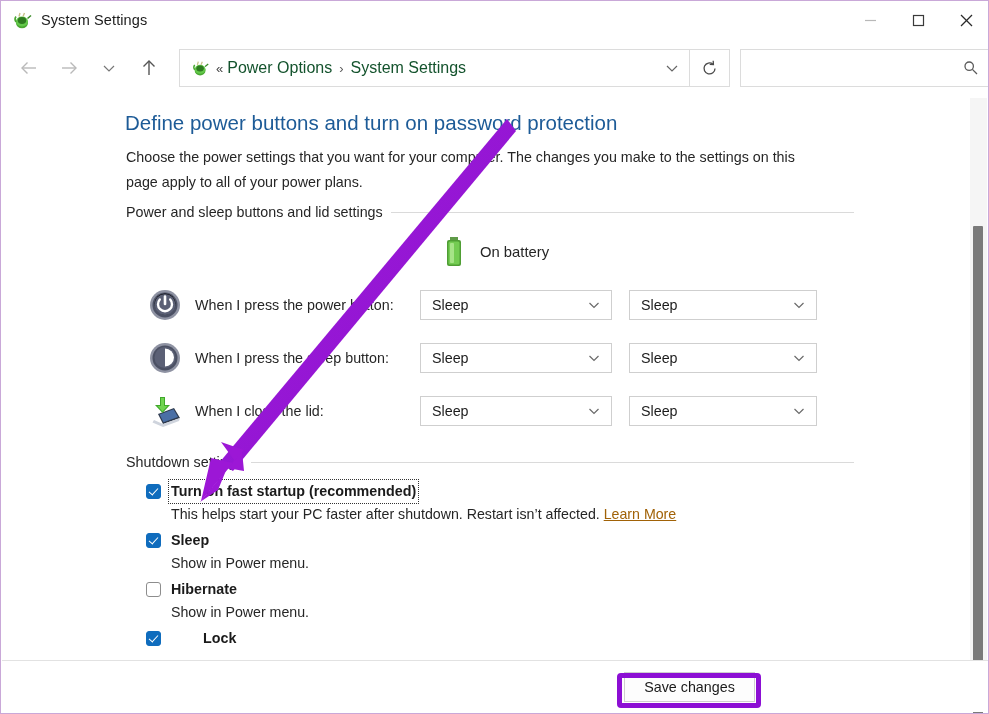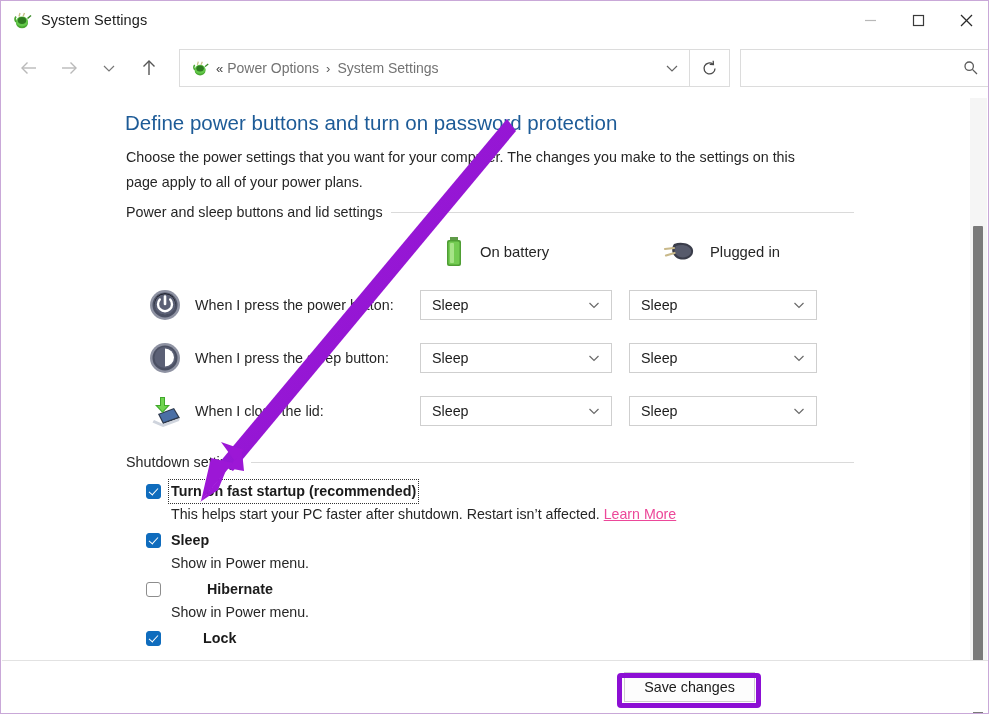--- a/index.html
+++ b/index.html
@@ -62,21 +62,21 @@
 
   #address-bar {
     width: 542px; height: 38px;
     border: 1px solid #dcdcdc;
     background: #ffffff;
     display: flex; align-items: center;
     margin-left: 2px;
   }
   #addr-icon { width: 18px; height: 18px; margin: 0 6px 0 12px; flex: none; }
   .crumb {
-    font-size: 14px; color: #737373; white-space: nowrap;
+    font-size: 16px; color: #14532d; white-space: nowrap;
   }
   .crumb-sep {
     font-size: 13px; color: #5a5a5a;
     margin: 0 7px; white-space: nowrap;
   }
   .crumb-chevrons {
     font-size: 13px; color: #444; margin-right: 4px; white-space: nowrap;
   }
   #addr-dropdown {
     margin-left: auto; width: 34px; height: 36px;
@@ -174,21 +174,21 @@
     display: flex; align-items: center;
   }
   #dd-power-a, #dd-power-b { top: 193px; }
   #dd-sleep-a, #dd-sleep-b { top: 246px; }
   #dd-lid-a,   #dd-lid-b   { top: 299px; }
 
   
   .cb-row { position: absolute; left: 144px; display: flex; align-items: flex-start; }
   #cb-fast { top: 385px; }
   #cb-sleep { top: 434px; }
-  #cb-hib   { top: 483px; text-align: center; }
+  #cb-hib   { top: 483px; }
   #cb-lock  { top: 532px; gap: 32px; }
   .cbox {
     width: 15px; height: 15px; flex: none;
     margin-top: 2px;
     border-radius: 3px;
     position: relative;
   }
   .cbox.checked { background: #0f6cbd; border: 1px solid #0f6cbd; }
   .cbox.unchecked { background: #ffffff; border: 1px solid #8d8d8d; }
   .cbox.checked::after {
@@ -205,21 +205,21 @@
     line-height: 19px;
   }
   .cb-title.focused {
     outline: 1px dotted #333; outline-offset: 2px;
   }
   .cb-sub {
     font-size: 14.2px; color: #262626; margin-top: 5px;
     white-space: nowrap;
   }
   .learn-link {
-    color: #ec4899; text-decoration: underline; cursor: pointer; margin-top: 32px;
+    color: #a16207; text-decoration: underline; cursor: pointer; margin-top: 32px;
   }
 
   
   #scrollbar-track {
     position: absolute; right: 1px; top: 97px;
     width: 17px; height: 565px;
     background: #f5f5f5;
   }
   #scrollbar-thumb {
     position: absolute; right: 4px; top: 128px;
@@ -375,28 +375,20 @@
     <div class="colhead" id="colhead-battery">
       <svg width="24" height="34" viewBox="0 0 24 34">
         <rect x="8" y="2" width="8" height="3" fill="#5f9b48"></rect>
         <rect x="5" y="5" width="14" height="26" rx="2" fill="#4f9e34"></rect>
         <rect x="6.5" y="6.5" width="11" height="23" rx="1.5" fill="#74cc52"></rect>
         <rect x="8" y="8" width="4" height="20" rx="1" fill="#a6e487"></rect>
       </svg>
       <span class="colhead-label">On battery</span>
     </div>
 
-    <div class="colhead" id="colhead-plugged">
-      <svg width="34" height="28" viewBox="0 0 34 28">
-        <path d="M12 6 C20 3 30 6 31 12 C32 19 24 23 17 21 C11 19 8 12 12 6 Z" fill="#3a3d4a"></path>
-        <path d="M14 8 C21 5.5 28 8 29 12.5 C30 17.5 23 20.5 18 19 C13 17.5 11 11.5 14 8 Z" fill="#565a6b"></path>
-        <path d="M12 10 L3 11 M12.5 15 L4 17.5" stroke="#c9b98a" stroke-width="2.2" stroke-linecap="round"></path>
-      </svg>
-      <span class="colhead-label">Plugged in</span>
-    </div>
 
     <div class="setting-row" id="row-power">
       <svg class="row-icon" viewBox="0 0 34 34">
         <circle cx="17" cy="17" r="15" fill="#8f93a3"></circle>
         <circle cx="17" cy="17" r="12.5" fill="#4b5063"></circle>
         <circle cx="17" cy="16" r="10.5" fill="#6d7punk"></circle>
         <circle cx="17" cy="16.5" r="10.5" fill="#5b6075"></circle>
         <path d="M17 8.5 L17 16" stroke="#ffffff" stroke-width="2.6" stroke-linecap="round"></path>
         <path d="M11.8 11.5 A7 7 0 1 0 22.2 11.5" fill="none" stroke="#ffffff" stroke-width="2.4" stroke-linecap="round"></path>
       </svg>

